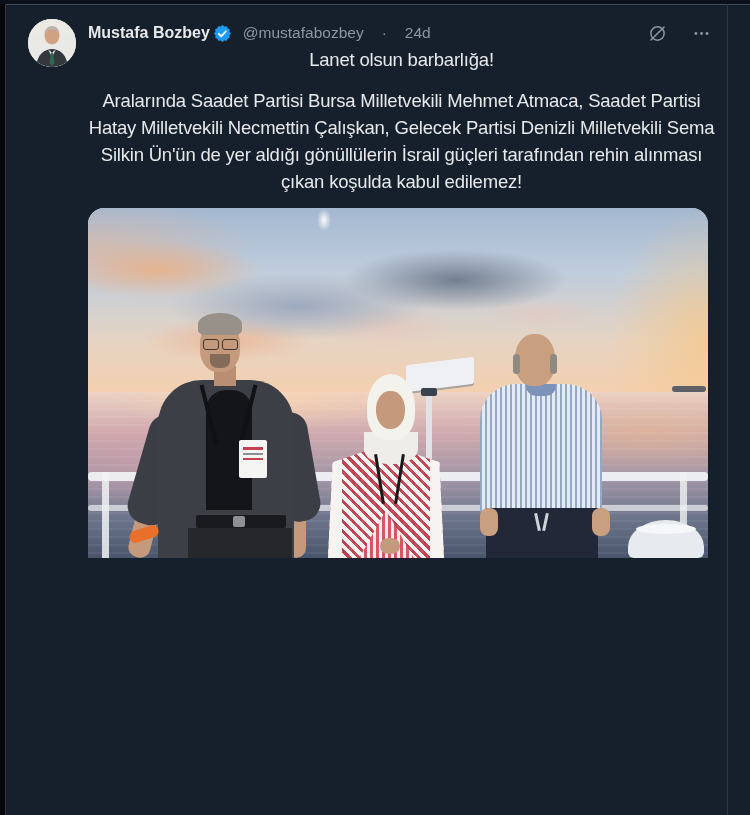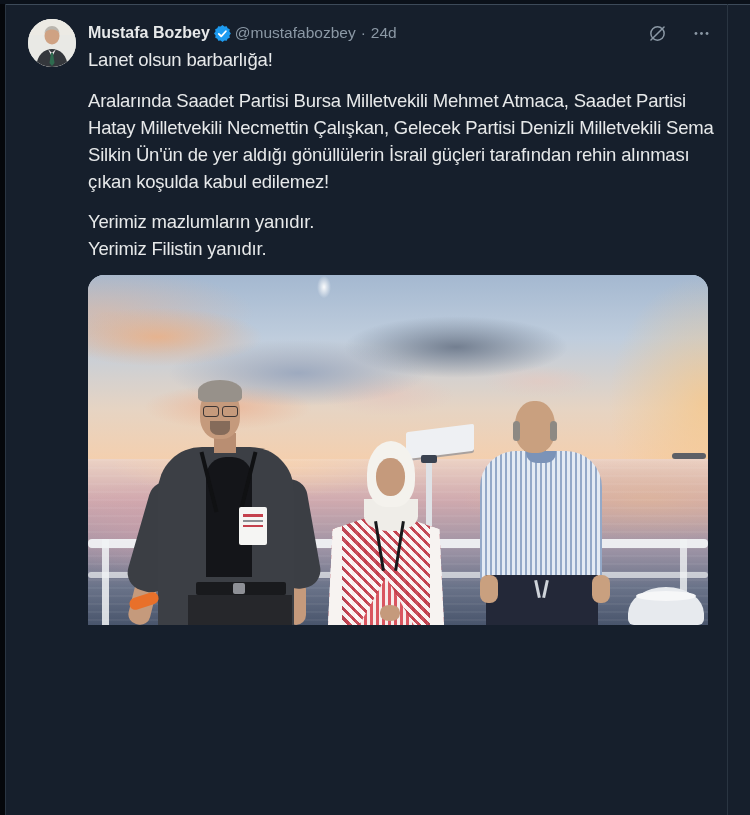--- a/index.html
+++ b/index.html
@@ -25,26 +25,26 @@
   .avatar{
     flex:0 0 48px;width:48px;height:48px;border-radius:50%;
     overflow:hidden;background:#e9e9e5;cursor:pointer;
   }
   .avatar svg{display:block;}
   .content{flex:1;min-width:0;margin-left:12px;padding-right:12px;}
 
   .header-row{display:flex;align-items:center;height:24px;margin-top:2px;}
   .display-name{font-size:16px;font-weight:700;color:#e7e9ea;white-space:nowrap;cursor:pointer;}
   .verified{margin-left:3px;display:inline-flex;align-items:center;}
-  .meta{margin-left:3px;font-size:15.5px;color:#8b98a5;white-space:nowrap;cursor:pointer;display:flex;gap:5px;}
+  .meta{margin-left:11px;font-size:15.5px;color:#8b98a5;white-space:nowrap;cursor:pointer;display:flex;gap:18px;}
   .header-icons{margin-left:auto;display:flex;align-items:center;gap:24px;padding-right:4px;}
   .icon-btn{background:none;border:none;padding:0;cursor:pointer;display:flex;align-items:center;}
 
   .tweet-text{font-size:18.5px;line-height:27px;letter-spacing:-0.2px;color:#e7e9ea;}
-  .tweet-text p{margin:0 0 13px 0;white-space:pre-line;}
+  .tweet-text p{margin:0 0 13px 0;white-space:pre-line;text-align:center;}
   .tweet-text p.first{margin:1px 0 14px 0;}
 
   
   .photo{
     position:relative;width:620px;height:350px;margin-top:5px;
     border-radius:16px 16px 0 0;overflow:hidden;cursor:pointer;
     background:#c3d0de;
   }
   .photo *{position:absolute;}
   .sky{
@@ -194,22 +194,20 @@
               <circle cx="12" cy="12" r="1.8" fill="#8b98a5"></circle>
               <circle cx="19" cy="12" r="1.8" fill="#8b98a5"></circle>
             </svg>
           </button>
         </span>
       </div>
 
       <div class="tweet-text">
         <p class="first">Lanet olsun barbarlığa!</p>
         <p>Aralarında Saadet Partisi Bursa Milletvekili Mehmet Atmaca, Saadet Partisi Hatay Milletvekili Necmettin Çalışkan, Gelecek Partisi Denizli Milletvekili Sema Silkin Ün'ün de yer aldığı gönüllülerin İsrail güçleri tarafından rehin alınması çıkan koşulda kabul edilemez!</p>
-        <p>Yerimiz mazlumların yanıdır.
-Yerimiz Filistin yanıdır.</p>
       </div>
 
       <div class="photo" role="img" aria-label="Üç kişi gün batımında bir gemi güvertesinde: soldaki gözlüklü, koyu ceketli ve yaka kartlı adam; ortada beyaz başörtülü, kırmızı-beyaz puşili kadın; sağda mavi çizgili gömlekli adam; arkada deniz, korkuluk ve güneş paneli">
         <div class="sky"></div>
         <div class="sea"></div>
         <div class="land"></div>
 
         <div class="pole"></div>
         <div class="panel"></div>
         <div class="panel-clamp"></div>

